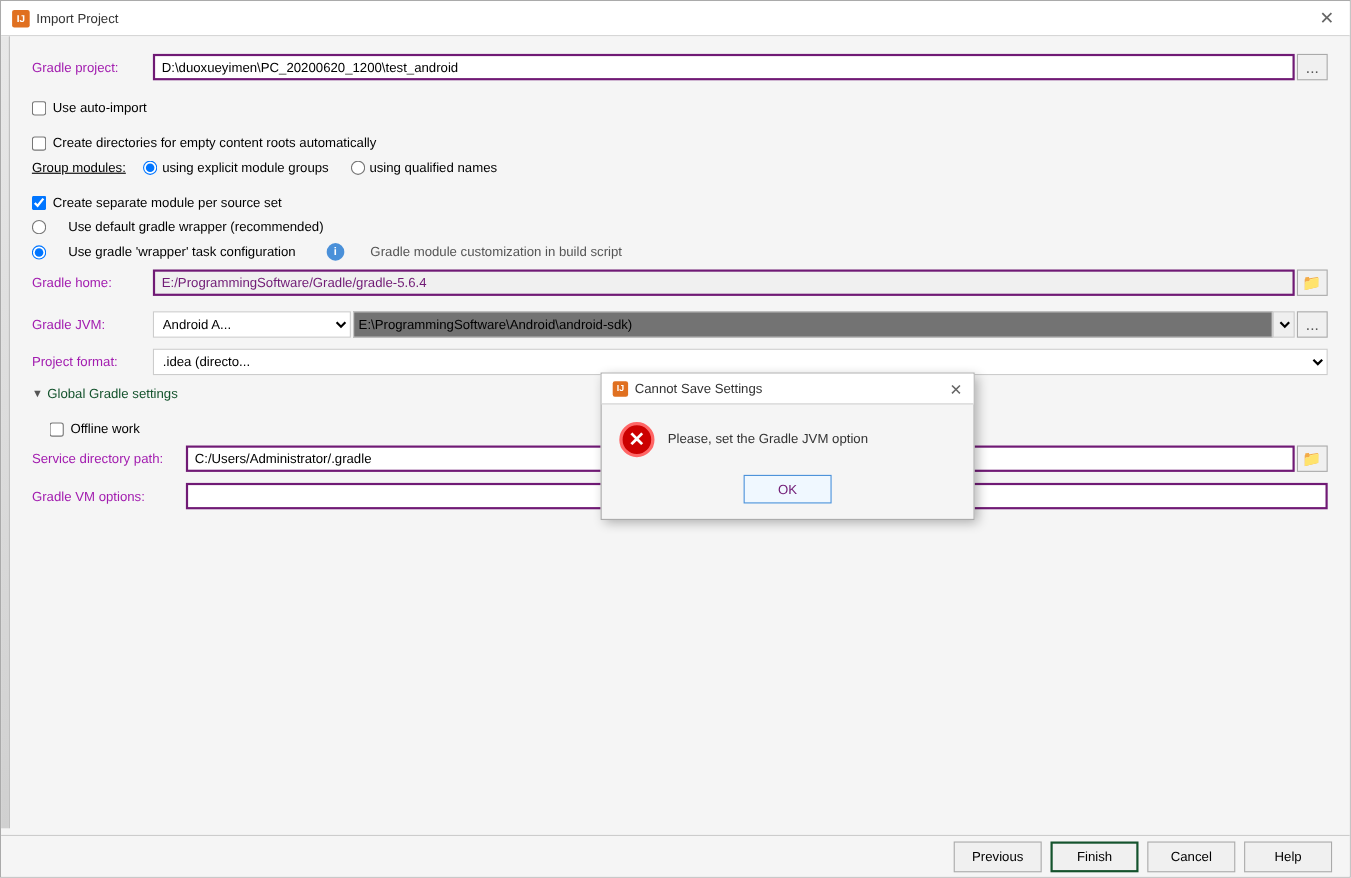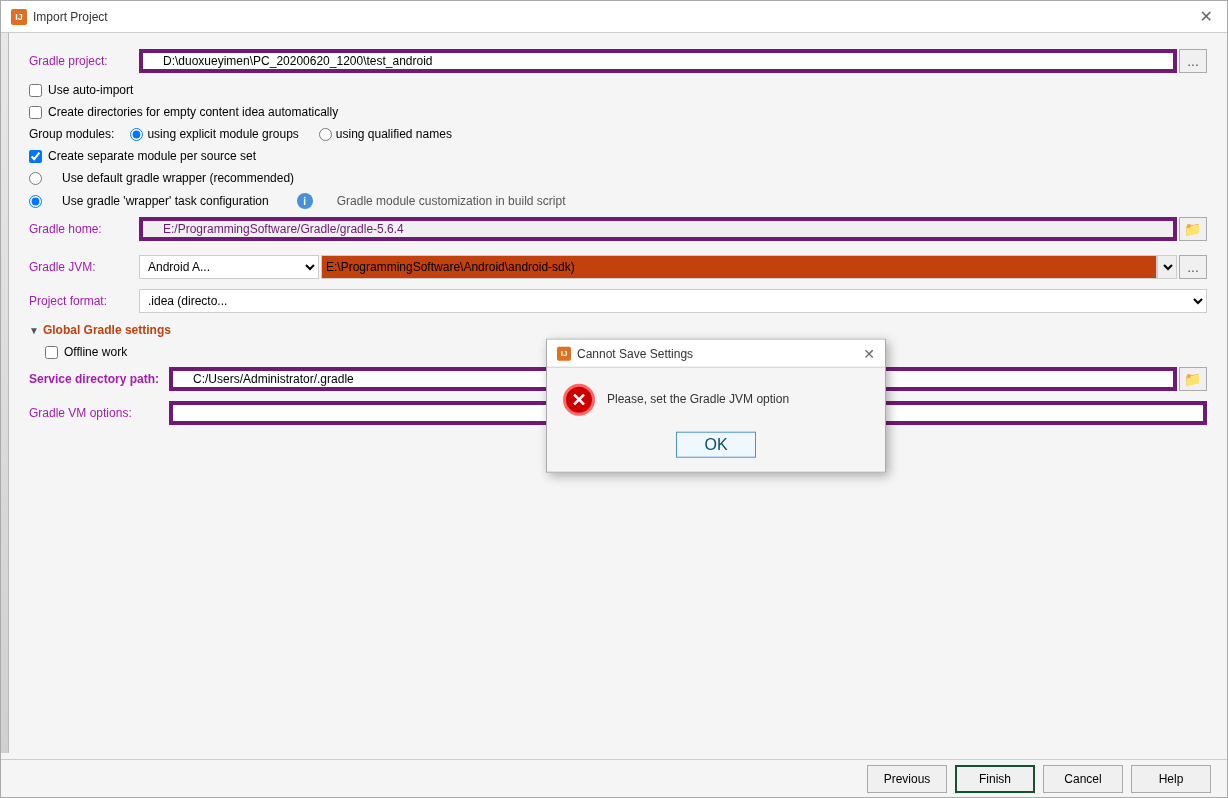--- a/index.html
+++ b/index.html
@@ -83,23 +83,23 @@
     .form-label {
       min-width: 110px;
       color: #a21caf;
       font-size: 12px;
       white-space: nowrap;
     }
 
     .form-input {
       flex: 1;
       height: 24px;
-      border: 4px solid #701a75;
+      border: 2px solid #701a75;
       background: #fff;
-      padding: 2px 20px;
+      padding: 2px 6px;
       font-size: 12px;
       outline: none;
     }
 
     .browse-btn {
       width: 28px;
       height: 24px;
       border: 1px solid #aaa;
       background: #f0f0f0;
       cursor: pointer;
@@ -109,20 +109,21 @@
       font-size: 14px;
       color: #555;
       margin-left: 2px;
     }
 
     .checkbox-row {
       display: flex;
       align-items: center;
       margin-bottom: 8px;
       gap: 6px;
+      margin-top: 18px;
     }
 
     .checkbox-row input[type="checkbox"] {
       width: 13px;
       height: 13px;
     }
 
     .radio-row {
       display: flex;
       align-items: center;
@@ -171,22 +172,22 @@
     }
 
     .section-arrow {
       color: #555;
       font-size: 10px;
       cursor: pointer;
     }
 
     .section-title {
       font-size: 12px;
-      color: #c2410c;
-      font-weight: bold;
+      color: #14532d;
+      font-weight: normal;
     }
 
     .dropdown-select {
       height: 24px;
       border: 1px solid #ccc;
       background: #fff;
       font-size: 12px;
       padding: 0 4px;
     }
 
@@ -305,23 +306,23 @@
       display: flex;
       justify-content: center;
       padding: 4px 16px 14px;
     }
 
     .dialog-ok-btn {
       width: 80px;
       height: 26px;
       border: 1px solid #4a90d9;
       background: #f0f8ff;
-      font-size: 16px;
-      cursor: pointer;
-      color: #0c4a6e;
+      font-size: 12px;
+      cursor: pointer;
+      color: #701a75;
     }
 
     
     .dialog-wrapper {
       position: absolute;
       top: 50%;
       left: 50%;
       transform: translate(-20%, -45%);
       z-index: 200;
     }
@@ -345,21 +346,21 @@
       border: 1px solid #ccc;
       background: #fff;
       font-size: 12px;
       padding: 0 4px;
     }
 
     .jvm-dropdown {
       flex: 1;
       height: 24px;
       border: 1px solid #ccc;
-      background: #c2410c;
+      background: #737373;
       font-size: 12px;
       padding: 0 4px;
     }
 
     .side-bar-accent {
       position: absolute;
       left: 0;
       top: 32px;
       width: 8px;
       height: calc(100% - 32px - 44px);
@@ -394,25 +395,25 @@
       </button>
     </div>
 
     <div class="checkbox-row">
       <input type="checkbox" style="">
       <span>Use auto-import</span>
     </div>
 
     <div class="checkbox-row">
       <input type="checkbox" style="">
-      <span>Create directories for empty content idea automatically</span>
+      <span>Create directories for empty content roots automatically</span>
     </div>
 
     <div class="group-modules-row">
-      <span style="margin-right:8px;">Group modules:</span>
+      <span style="margin-right:8px;text-decoration:underline;">Group modules:</span>
       <div class="radio-inline">
         <input type="radio" name="group_modules" checked="" style="">
         <span>using explicit module groups</span>
       </div>
       <div class="radio-inline" style="margin-left:12px;">
         <input type="radio" name="group_modules" style="">
         <span>using qualified names</span>
       </div>
     </div>
 
@@ -467,21 +468,21 @@
       <span class="section-arrow">▼</span>
       <span class="section-title">Global Gradle settings</span>
     </div>
 
     <div class="checkbox-row" style="margin-left:16px;">
       <input type="checkbox" style="">
       <span>Offline work</span>
     </div>
 
     <div class="form-row">
-      <span class="form-label" style="min-width:140px;font-weight:bold;">Service directory path:</span>
+      <span class="form-label" style="min-width:140px;">Service directory path:</span>
       <input type="text" class="form-input" value="C:/Users/Administrator/.gradle" style="">
       <button class="browse-btn">
         <span>📁</span>
       </button>
     </div>
 
     <div class="form-row">
       <span class="form-label" style="min-width:140px;">Gradle VM options:</span>
       <input type="text" class="form-input" value="" style="">
     </div>

